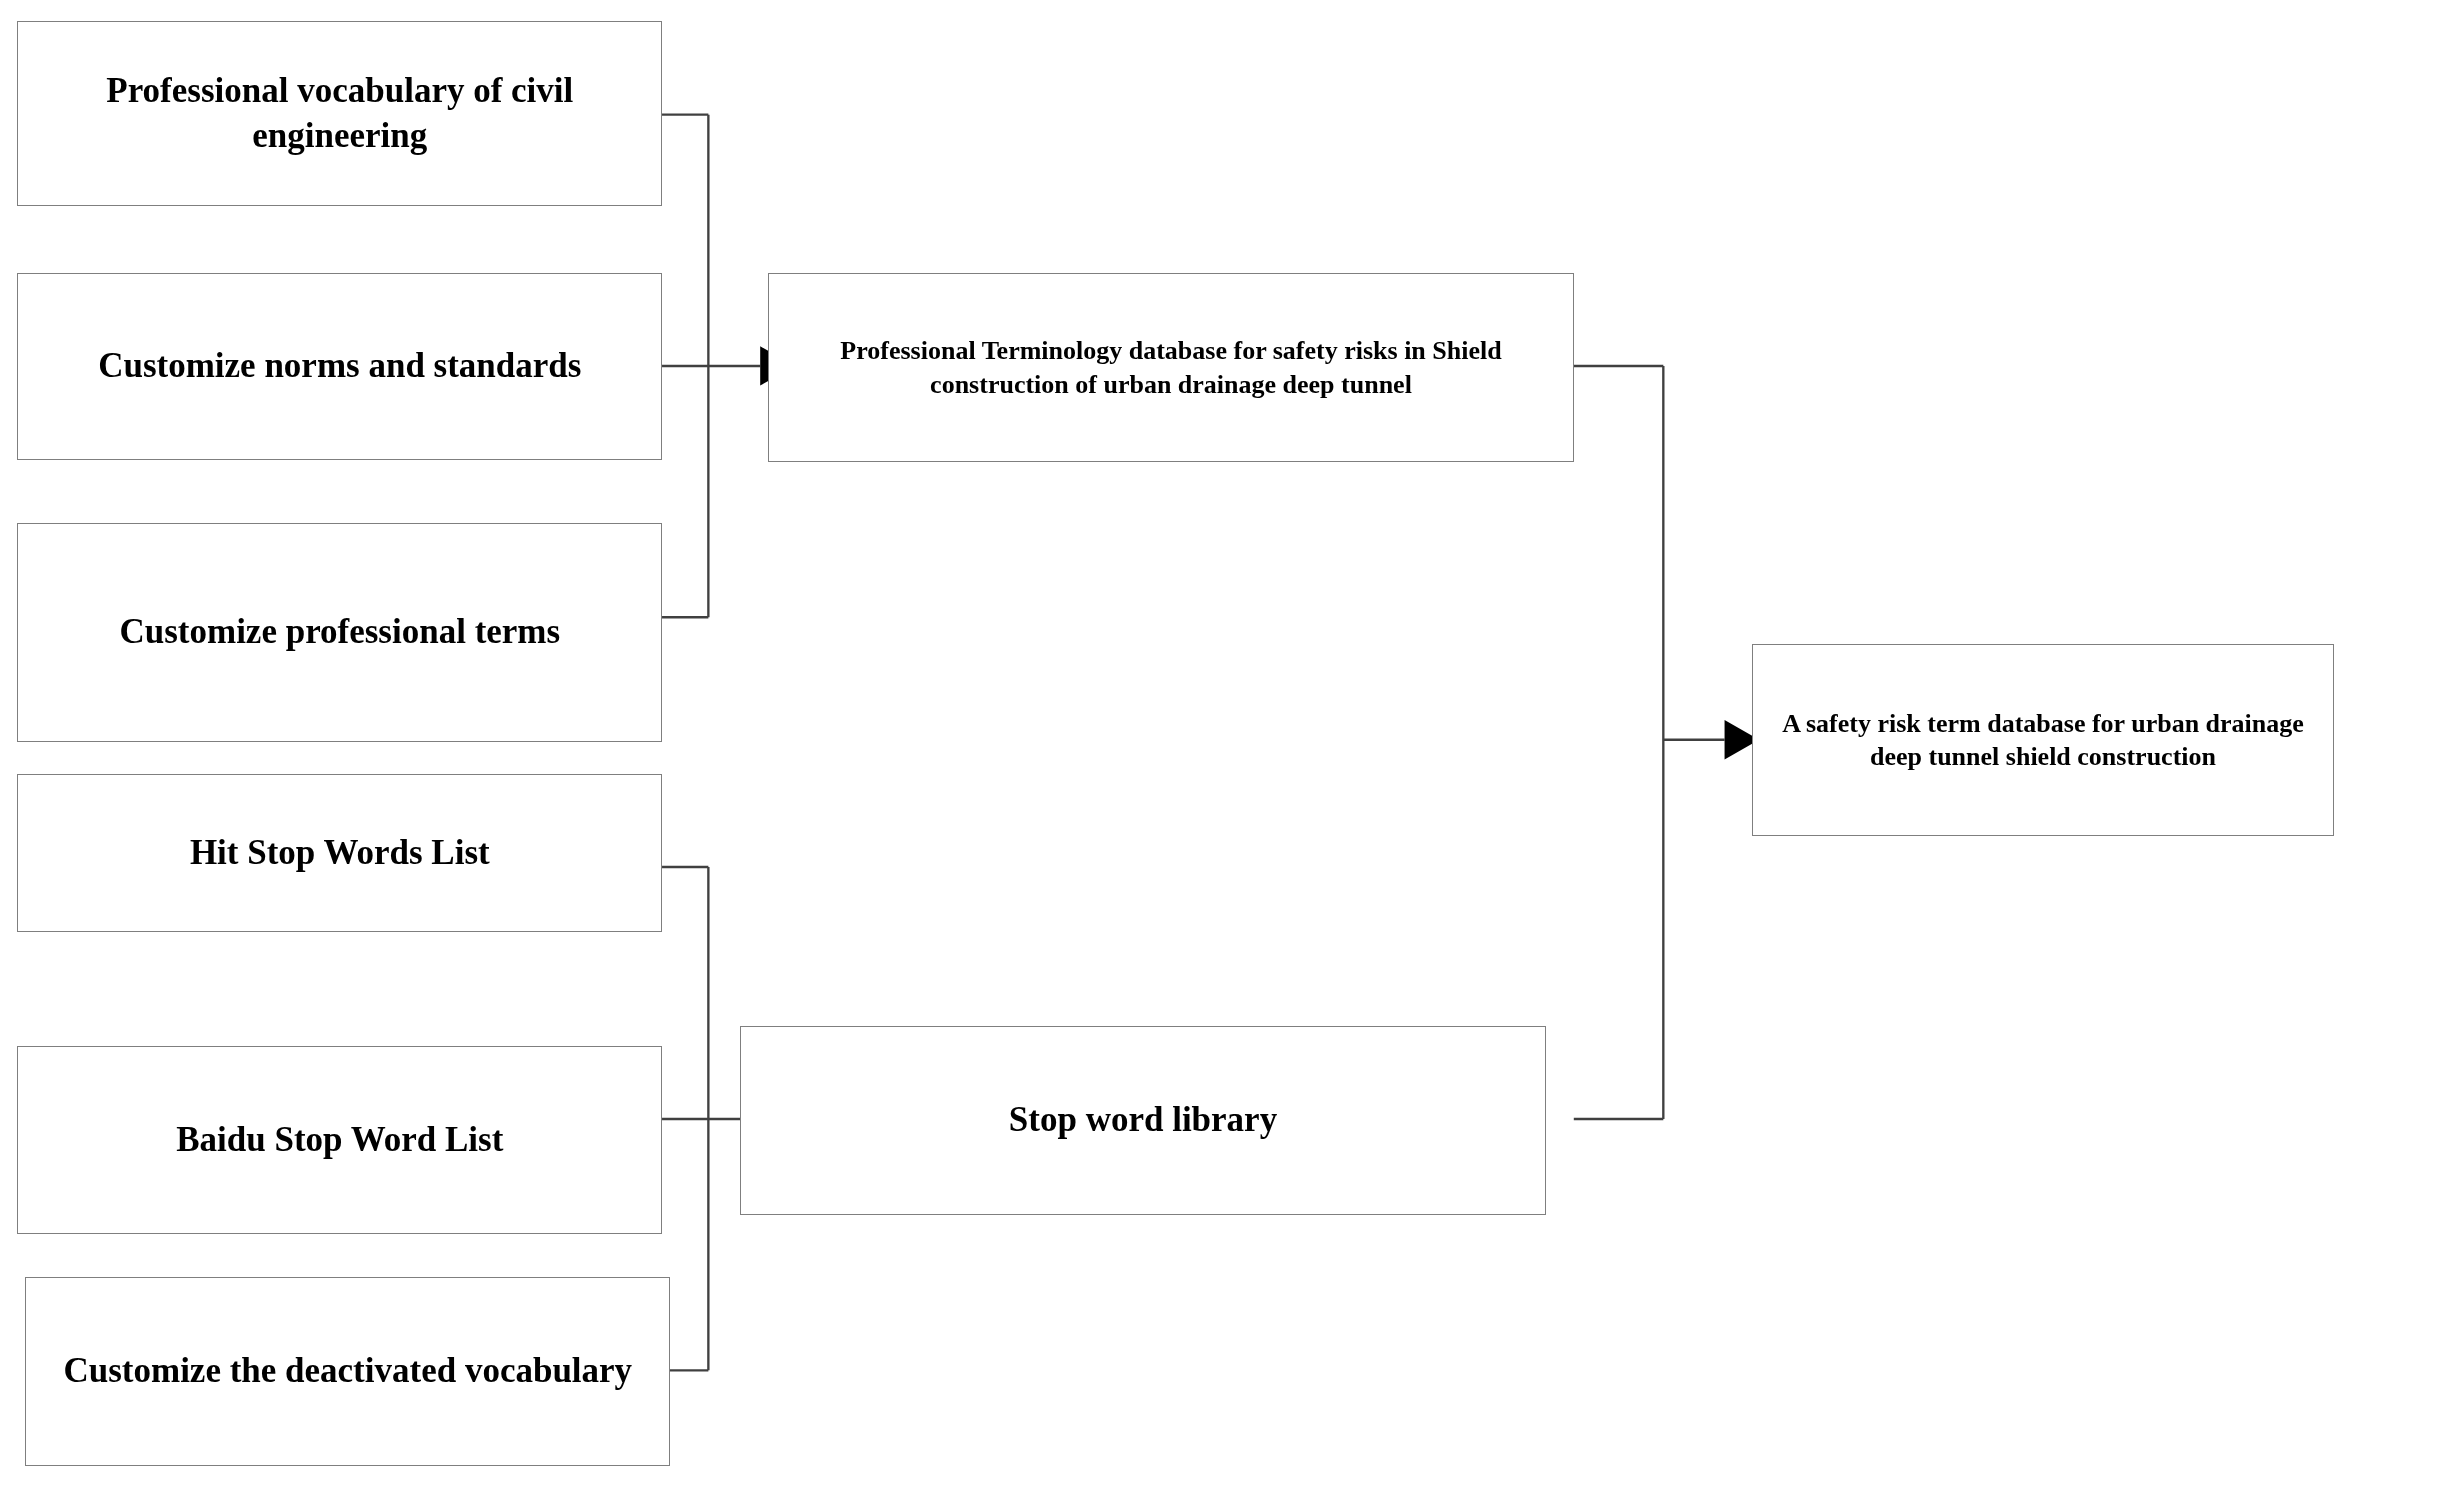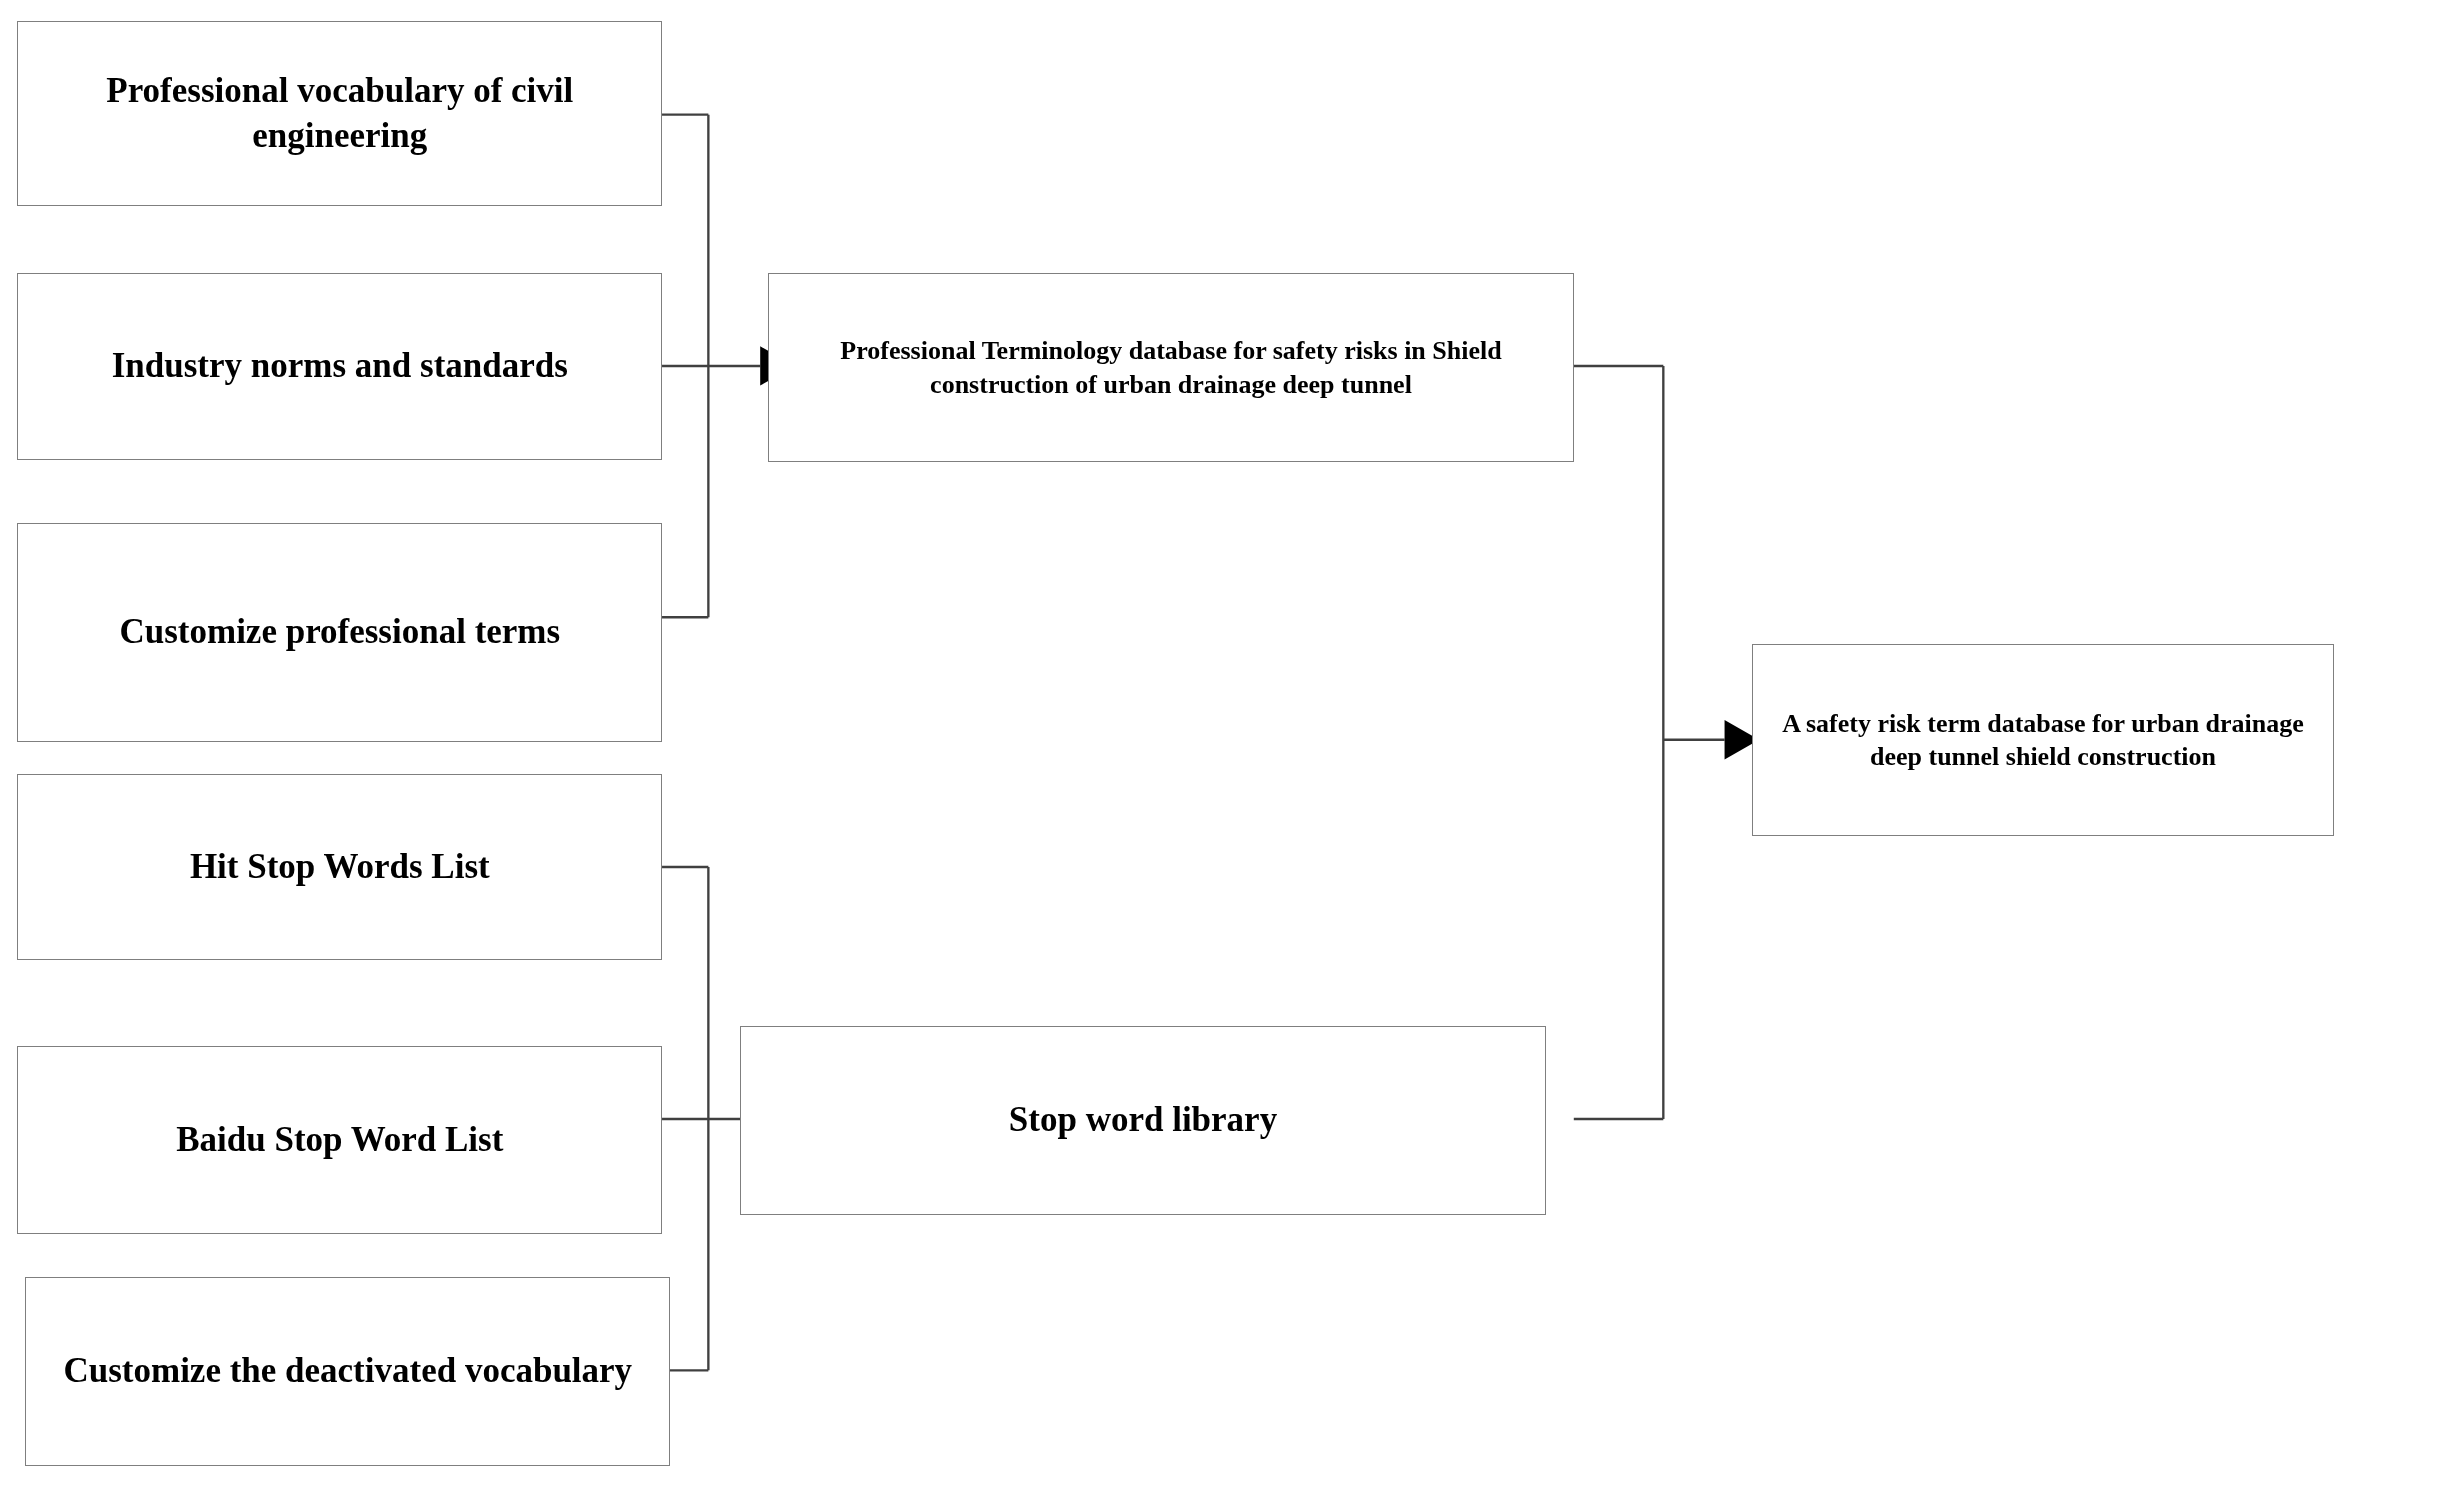--- a/index.html
+++ b/index.html
@@ -84,28 +84,28 @@
     <line x1="2118" y1="466" x2="2118" y2="1425"></line>
     <line x1="2118" y1="942" x2="2196" y2="942"></line>
     <polygon class="arrowhead" points="2196,917 2240,942 2196,967"></polygon>
   </svg>
 
   <div class="node" style="left:17.3px; top:21px; width:645px; height:185px;">
     <span class="node-text lbl-lg">Professional vocabulary of civil engineering</span>
   </div>
 
   <div class="node" style="left:17.3px; top:273px; width:645px; height:187px;">
-    <span class="node-text lbl-lg">Industry norms and standards</span>
+    <span class="node-text lbl-lg">Customize norms and standards</span>
   </div>
 
   <div class="node" style="left:17.3px; top:523px; width:645px; height:219px;">
     <span class="node-text lbl-lg">Customize professional terms</span>
   </div>
 
-  <div class="node" style="left:17.3px; top:774px; width:645px; height:186px;">
+  <div class="node" style="left:17.3px; top:774px; width:645px; height:158px;">
     <span class="node-text lbl-lg">Hit Stop Words List</span>
   </div>
 
   <div class="node" style="left:17.3px; top:1026px; width:645px; height:188px;margin-top:20px;">
     <span class="node-text lbl-lg">Baidu Stop Word List</span>
   </div>
 
   <div class="node" style="left:17.3px; top:1277px; width:645px; height:189px;margin-left:8px;">
     <span class="node-text lbl-lg">Customize the deactivated vocabulary</span>
   </div>

